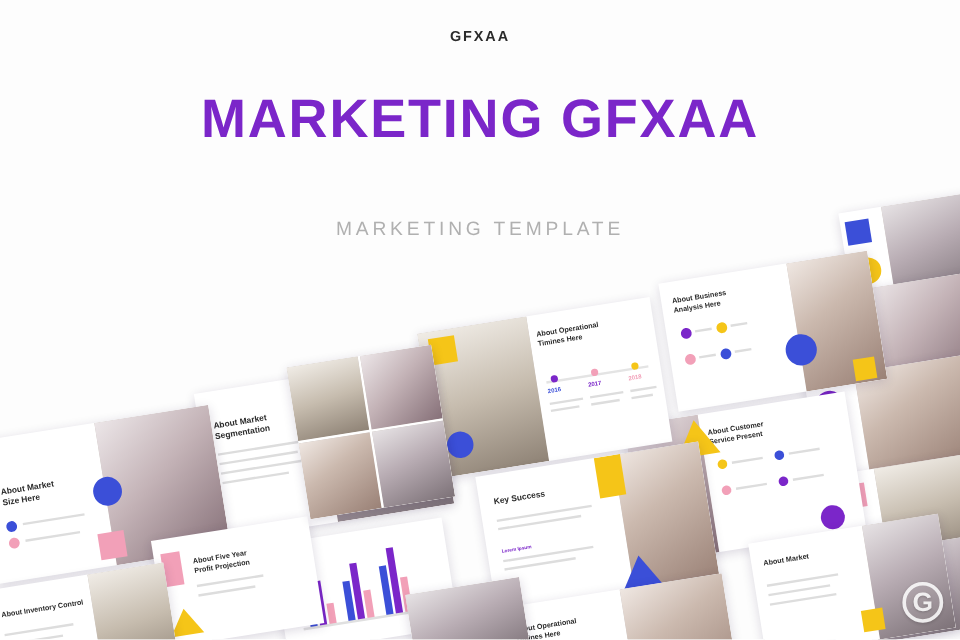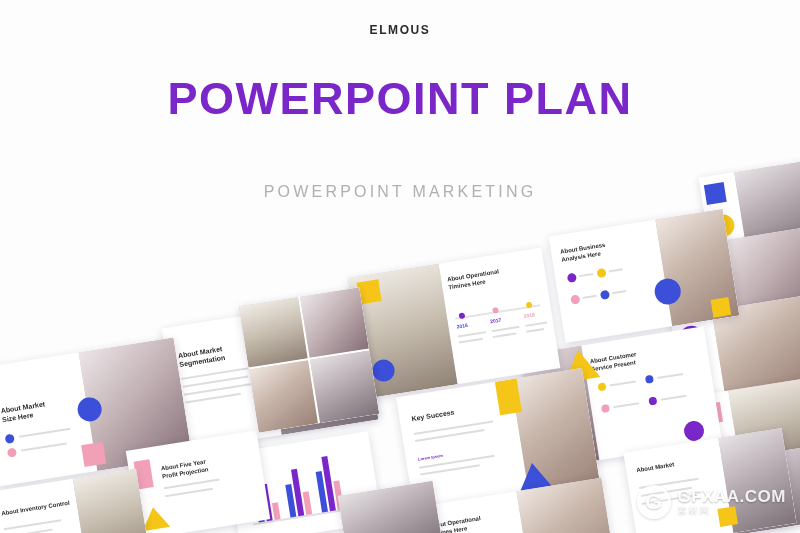--- a/index.html
+++ b/index.html
@@ -107,23 +107,23 @@
   .wm .txt .t2 {
     font-size: 9px; color: #ffffff; letter-spacing: 2px;
     text-shadow: 0 1px 2px rgba(0,0,0,.35);
   }
 </style>
 </head>
 <body>
 
 <div id="stage">
 
-  <div class="brand">ELMOUS</div>
-  <div class="title1">POWERPOINT PLAN</div>
-  <div class="subtitle">POWERPOINT MARKETING</div>
+  <div class="brand">GFXAA</div>
+  <div class="title1">MARKETING GFXAA</div>
+  <div class="subtitle">MARKETING TEMPLATE</div>
 
   <div class="mosaic">
 
     <div class="slide" style="left:704px; top:168px; width:120px; height:78px; transform:rotate(-9deg);">
       <div class="photo w2" style="left:36px; top:0; width:84px; height:78px;"></div>
       <div class="sq" style="left:4px; top:8px; width:20px; height:20px; background:#3b4fd8;"></div>
       <div class="cir" style="left:6px; top:40px; width:22px; height:22px; background:#f5c518;"></div>
     </div>
 
     <div class="slide" style="left:690px; top:236px; width:128px; height:82px; transform:rotate(-9deg);">
@@ -290,19 +290,15 @@
       <div class="photo w3" style="left:0; top:0; width:60px; height:62px;"></div>
       <div class="photo w4" style="left:62px; top:0; width:60px; height:62px;"></div>
       <div class="photo w1" style="left:0; top:64px; width:60px; height:64px;"></div>
       <div class="photo w2" style="left:62px; top:64px; width:60px; height:64px;"></div>
     </div>
 
   </div>
 
   <div class="wm">
     <div class="g">G</div>
-    <div class="txt">
-      <div class="t1">GFXAA.COM</div>
-      <div class="t2">素材网</div>
-    </div>
   </div>
 
 </div>
 
 </body></html>

